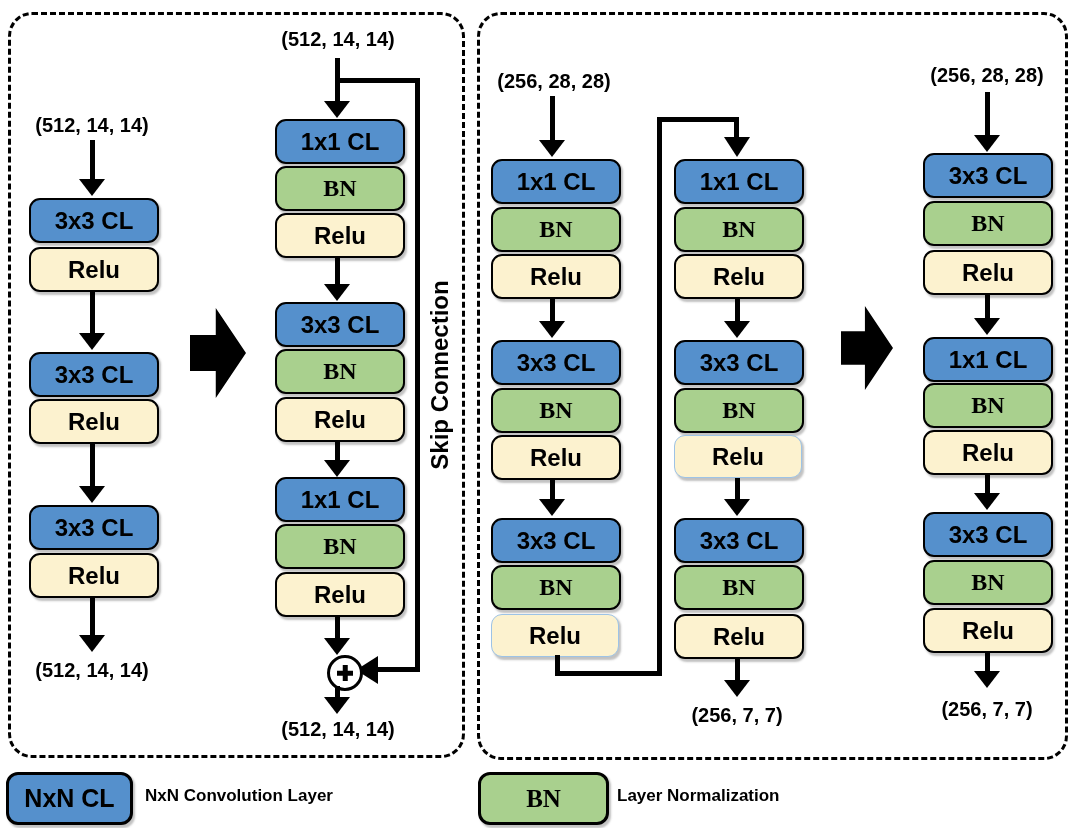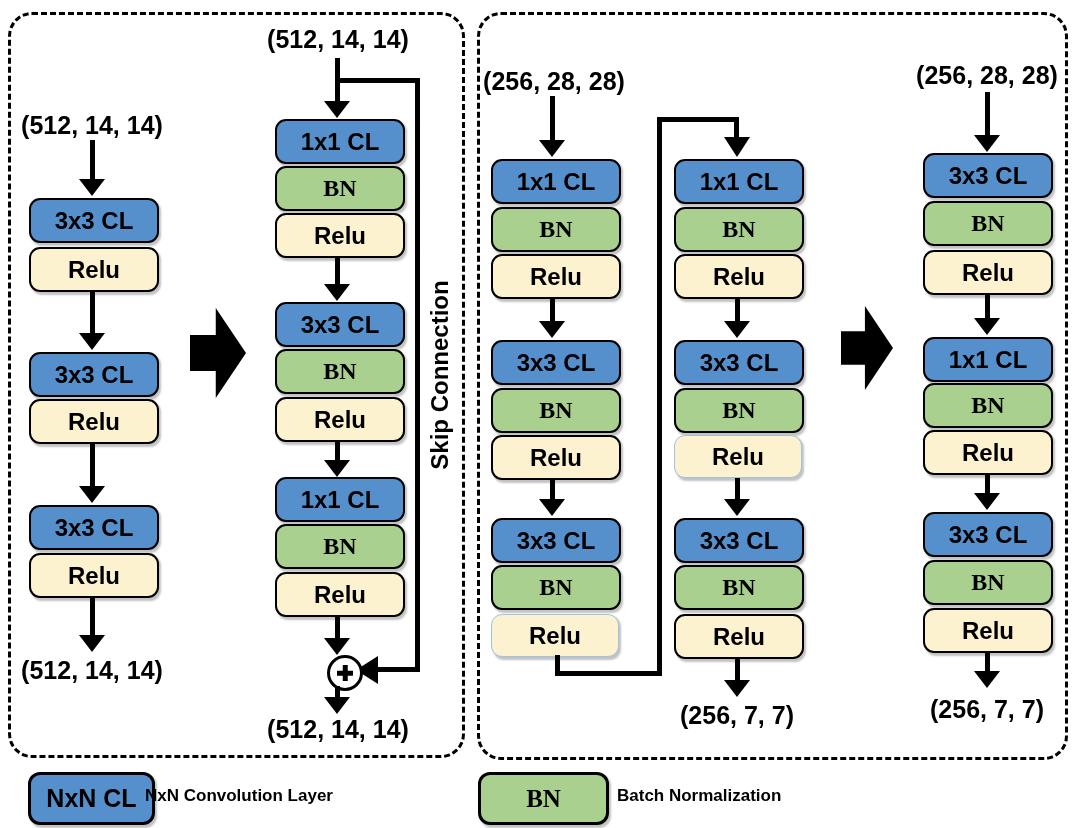--- a/index.html
+++ b/index.html
@@ -15,21 +15,21 @@
     position:absolute;width:126px;height:41px;border:2.5px solid #000;border-radius:11px;
     display:flex;align-items:center;justify-content:center;
     font-size:24px;font-weight:bold;
     box-shadow:2px 2.5px 2px rgba(120,120,120,0.45);
   }
   .conv{background:var(--conv-blue,#5590CC);}
   .bn{background:var(--bn-green,#A9D08E);font-family:Liberation Serif, serif;}
   .relu{background:var(--relu-cream,#FCF2CF);}
   .thin{border:1.5px solid var(--thin-border-blue,#9DC3E6);}
   .dims{
-    position:absolute;width:200px;text-align:center;font-size:25px;font-weight:bold;
+    position:absolute;width:200px;text-align:center;font-size:20px;font-weight:bold;
     height:30px;line-height:30px;white-space:nowrap;
   }
   .down-arrow{
     position:absolute;width:26px;
     background:linear-gradient(#000,#000) top center / 5px calc(100% - 15px) no-repeat;
   }
   .down-arrow::after{
     content:"";position:absolute;bottom:0;left:0;width:0;height:0;
     border-left:13px solid transparent;border-right:13px solid transparent;border-top:17px solid #000;
   }
@@ -163,16 +163,16 @@
 <div class="node conv" style="left:923px;top:337px;">1x1 CL</div>
 <div class="node bn" style="left:923px;top:383px;">BN</div>
 <div class="node relu" style="left:923px;top:430px;">Relu</div>
 <div class="down-arrow" style="left:974px;top:473px;height:37px;"></div>
 <div class="node conv" style="left:923px;top:512px;">3x3 CL</div>
 <div class="node bn" style="left:923px;top:560px;">BN</div>
 <div class="node relu" style="left:923px;top:608px;">Relu</div>
 <div class="down-arrow" style="left:974px;top:651px;height:37px;"></div>
 <div class="dims" style="left:887px;top:694px;">(256, 7, 7)</div>
 
-<div class="legend-swatch conv" style="left:28px;width:121px;">NxN CL</div>
+<div class="legend-swatch conv" style="left:6px;width:121px;">NxN CL</div>
 <div class="legend-text" style="left:145px;">NxN Convolution Layer</div>
 <div class="legend-swatch bn" style="left:478px;width:125px;">BN</div>
-<div class="legend-text" style="left:617px;">Batch Normalization</div>
+<div class="legend-text" style="left:617px;">Layer Normalization</div>
 
 </body></html>

